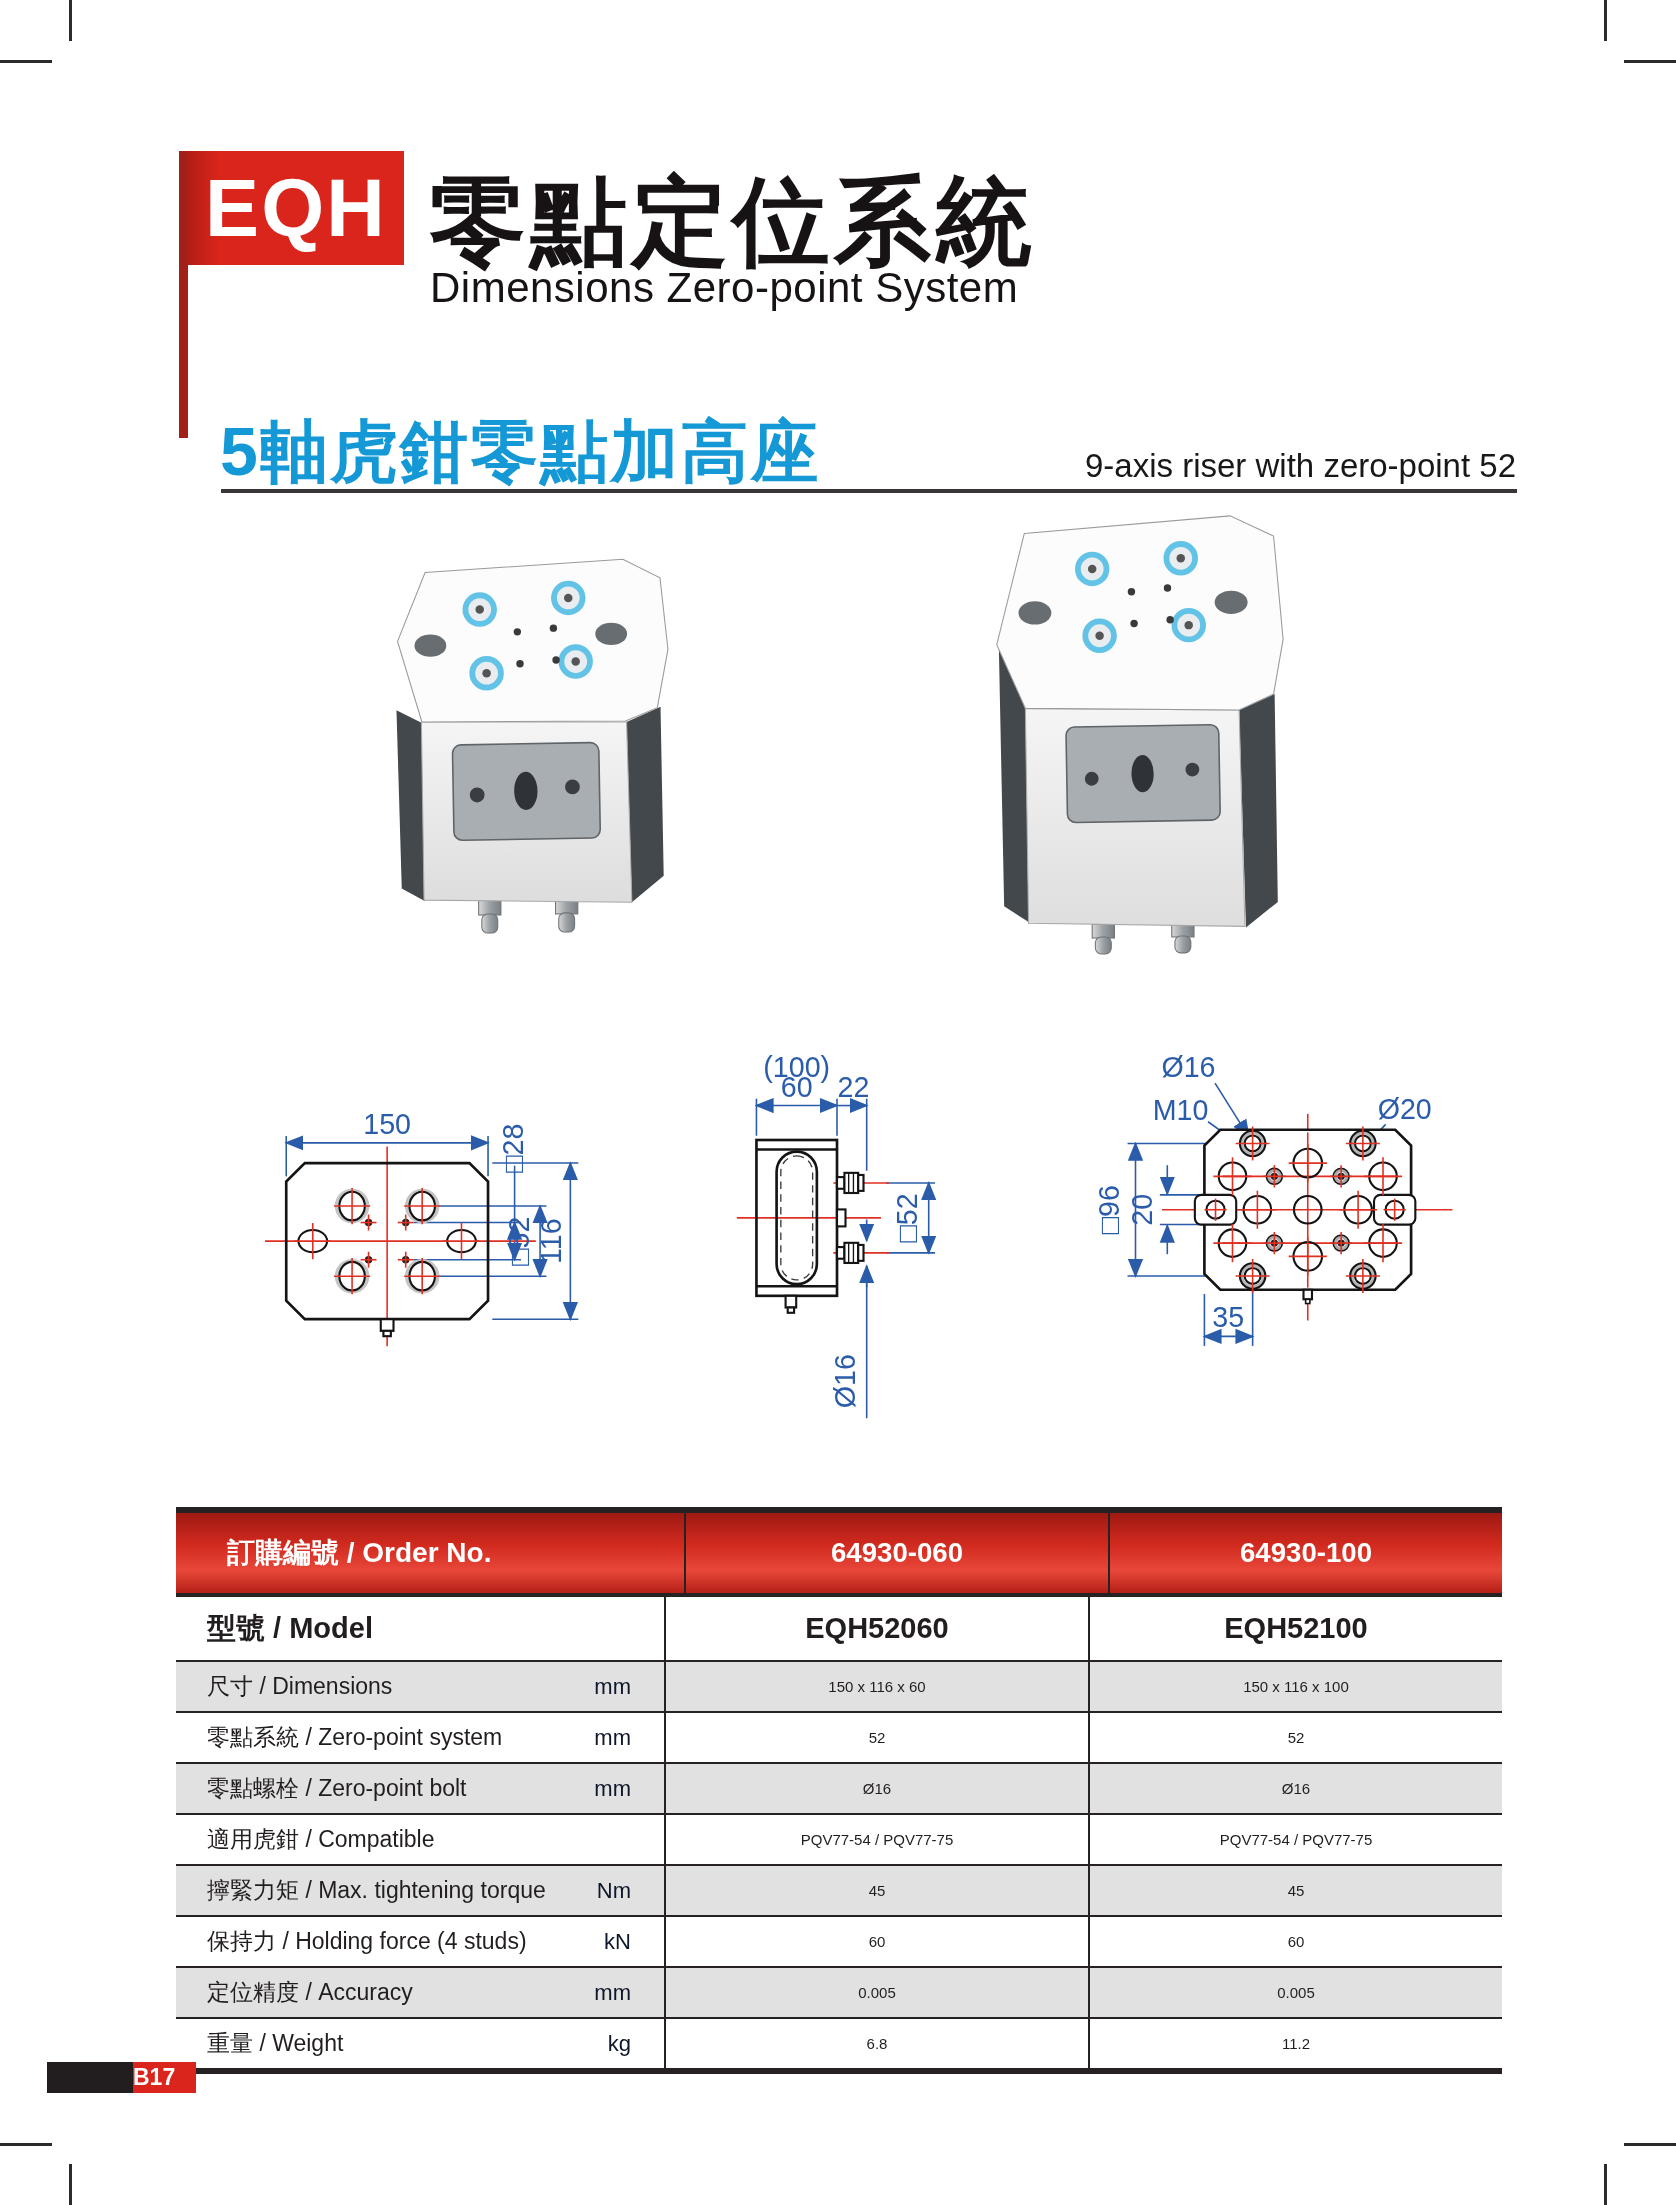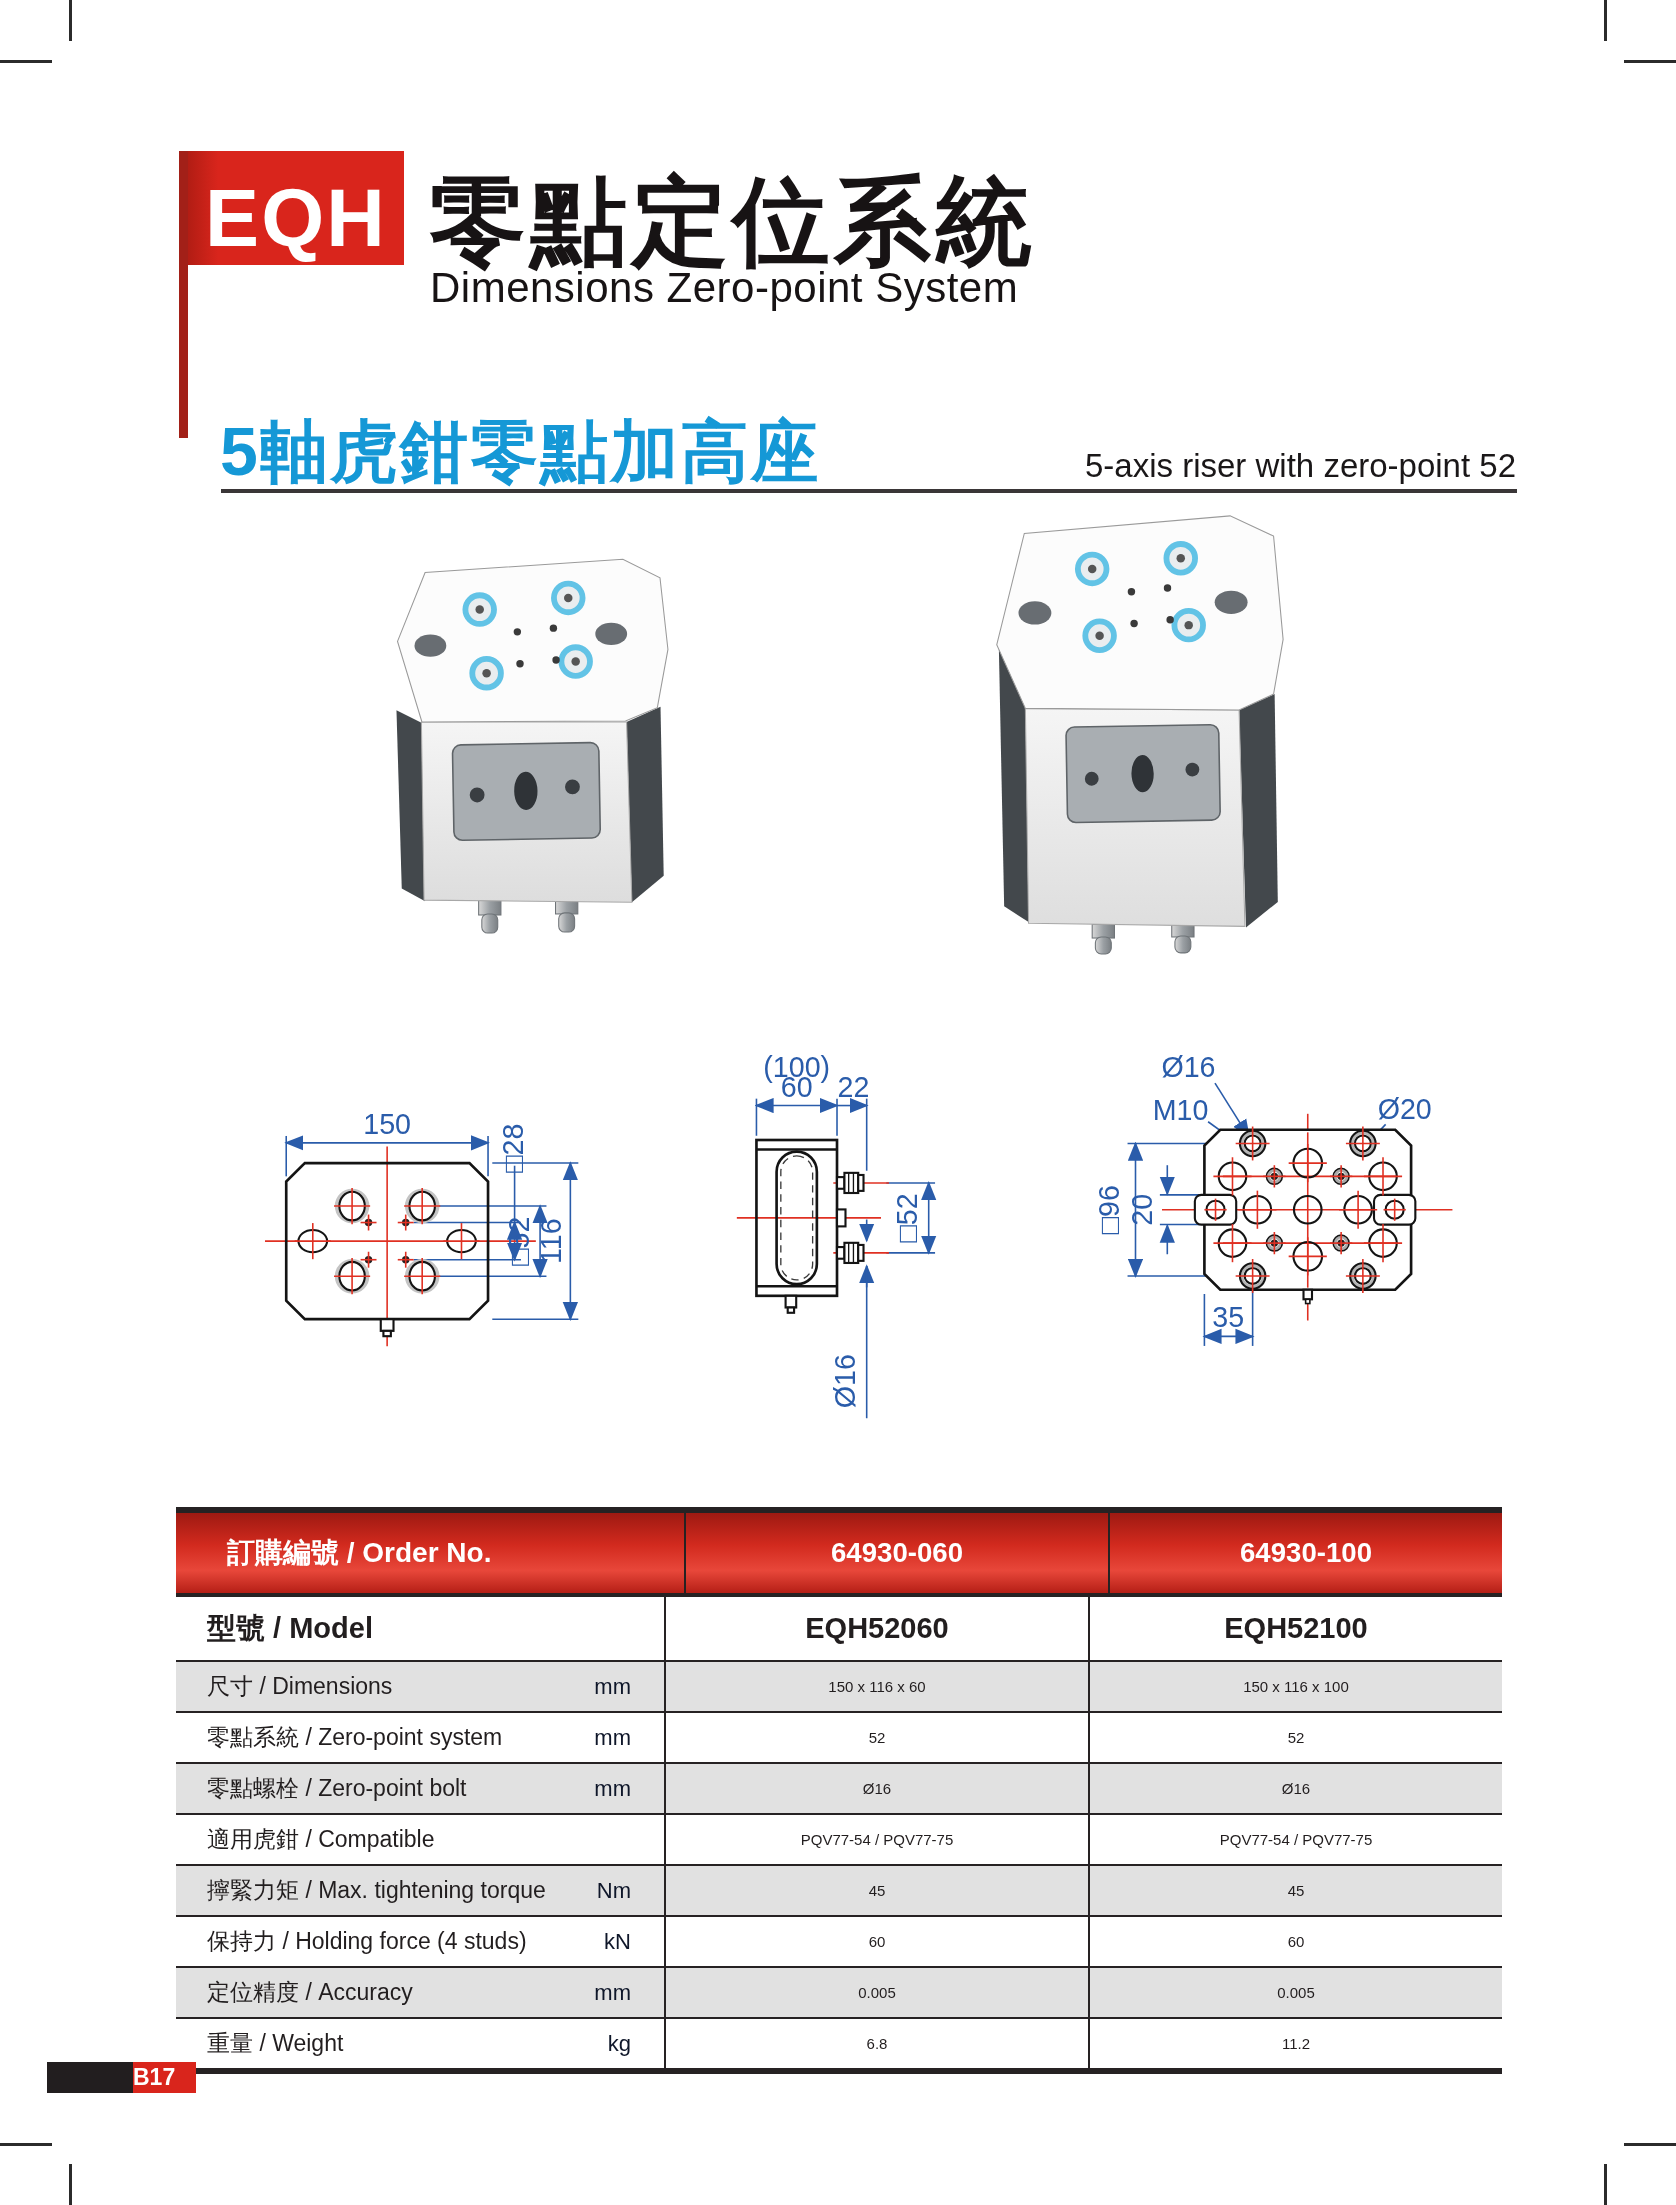--- a/index.html
+++ b/index.html
@@ -7,21 +7,21 @@
   #page{position:relative;width:1676px;height:2205px;background:#fff;overflow:hidden;}
   .abs{position:absolute;}
 
   
   .cropV{width:2.7px;height:41px;background:#2b2b2b;}
   .cropH{width:52px;height:2.7px;background:#2b2b2b;}
 
   
   .red-line{left:179px;top:151px;width:9px;height:287px;background:#a22018;}
   .eqh-badge{left:188px;top:151px;width:216px;height:114px;background:linear-gradient(90deg,#b21d14 0,#d9251c 14%,#d9251c 100%);
-    display:flex;align-items:flex-end;justify-content:center;}
+    display:flex;align-items:center;justify-content:center;}
   .eqh-badge span{color:#fff;font-size:81px;font-weight:bold;letter-spacing:2.1px;}
   .title-zh{left:429px;top:171px;font-size:97px;font-weight:bold;letter-spacing:4.2px;color:#171314;line-height:1.05;}
   .title-en{left:430px;top:264px;font-size:42px;color:#171314;letter-spacing:0.5px;}
   .sec-zh{left:220px;top:407px;font-size:68px;font-weight:bold;color:#1598d6;letter-spacing:2.1px;}
   .sec-en{left:796px;top:447px;width:720px;text-align:right;font-size:33px;color:#1a1718;}
   .sec-rule{left:221px;top:489px;width:1296px;height:4.2px;background:#3a3637;}
 
   
   .spec{left:176px;top:1507px;width:1326px;border-top:6.4px solid #262223;border-bottom:6.4px solid #262223;}
   .t-head{display:flex;height:80px;background:linear-gradient(180deg,#9e1a12 0%,#d22a1e 40%,#e8473a 72%,#b51f16 100%);
@@ -64,21 +64,21 @@
   <div class="abs cropV" style="left:1604px;top:2164px;"></div>
   <div class="abs cropH" style="left:1624px;top:2143px;"></div>
 
   <div class="abs red-line"></div>
   <div class="abs eqh-badge">
     <span>EQH</span>
   </div>
   <div class="abs title-zh">零點定位系統</div>
   <div class="abs title-en">Dimensions Zero-point System</div>
   <div class="abs sec-zh">5軸虎鉗零點加高座</div>
-  <div class="abs sec-en">5-axis riser with zero-point 52</div>
+  <div class="abs sec-en">9-axis riser with zero-point 52</div>
   <div class="abs sec-rule"></div>
 
   <svg class="abs" style="left:318px;top:530px;" width="509" height="419" viewBox="0 0 960 790">
     <defs>
       <linearGradient id="pg1" x1="0" y1="0" x2="0" y2="1">
         <stop offset="0" stop-color="#f5f5f5"></stop>
           <stop offset="1" stop-color="#dddddd"></stop>
       </linearGradient>
       <linearGradient id="sg1" x1="0" y1="0" x2="1" y2="0">
         <stop offset="0" stop-color="#d8d8d8"></stop>

